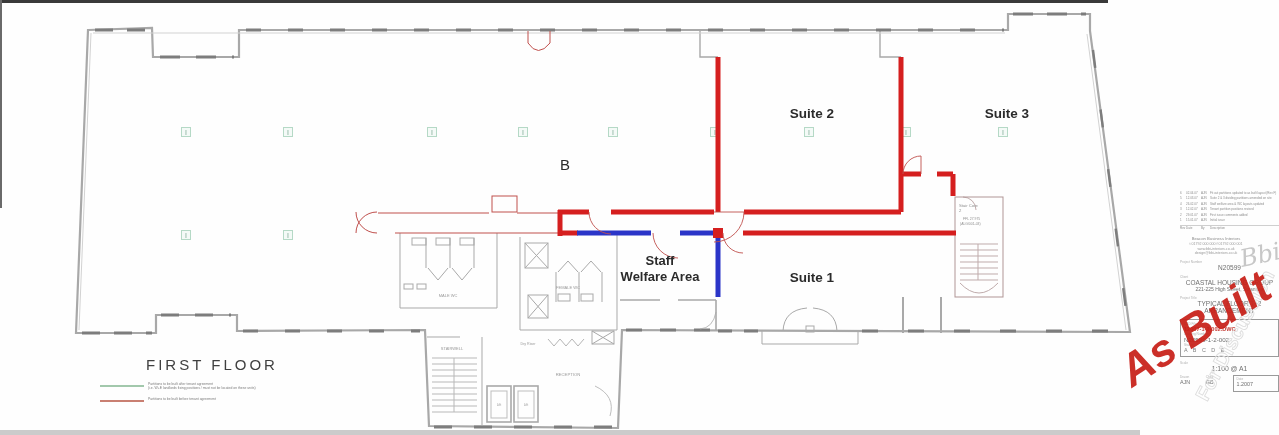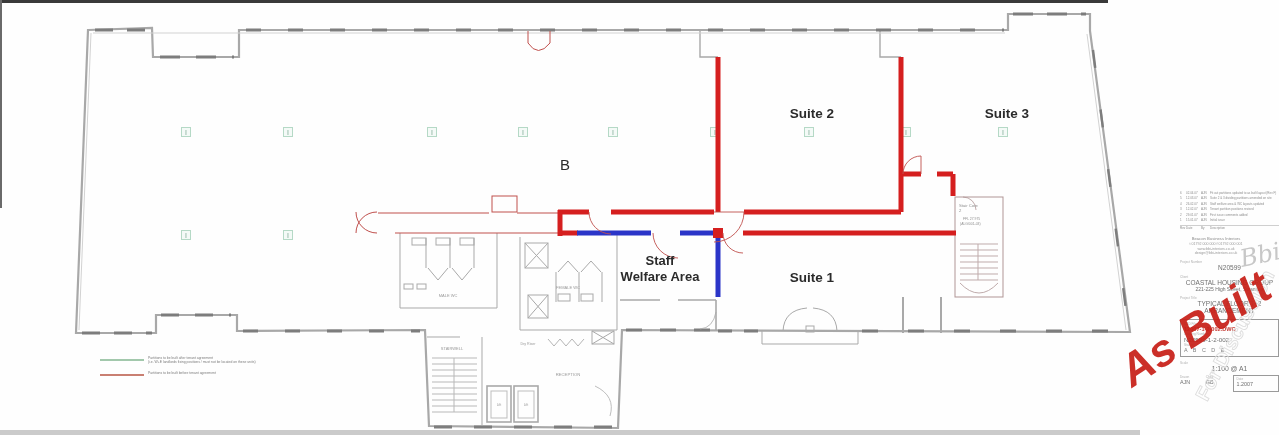--- a/index.html
+++ b/index.html
@@ -262,20 +262,21 @@
         <text x="959" y="207" font-size="4.2">Stair Core</text>
         <text x="959" y="212" font-size="4.2">2</text>
         <text x="963" y="220" font-size="3.4">FFL 27.975</text>
         <text x="960" y="225" font-size="3.4">(ALG/001-03)</text>
       </g>
     </g>
   </svg>
 
   
   <div class="legend">
+    <div class="legend-title">FIRST  FLOOR</div>
     <div class="legend-item">
       <div class="legend-swatch" style="background:#a2c8ac;"></div>
       <div class="legend-text">
         <div>Partitions to be built after tenant agreement</div>
         <div>(i.e. W+E landlords fixing positions / must not be located on these units)</div>
       </div>
     </div>
     <div class="legend-item">
       <div class="legend-swatch" style="background:#c97f72;"></div>
       <div class="legend-text">

